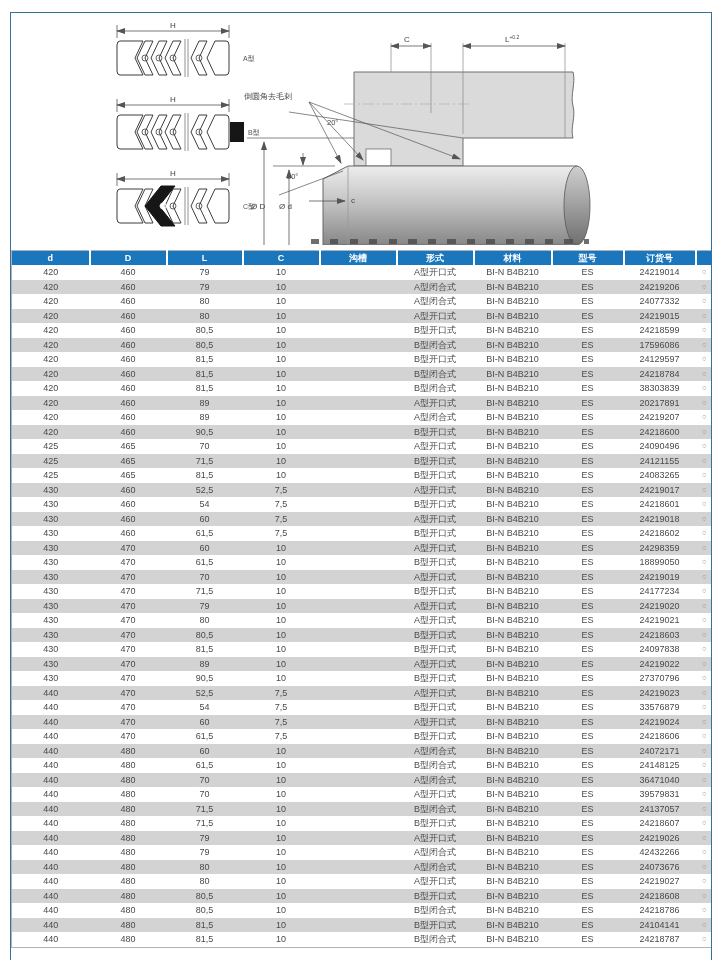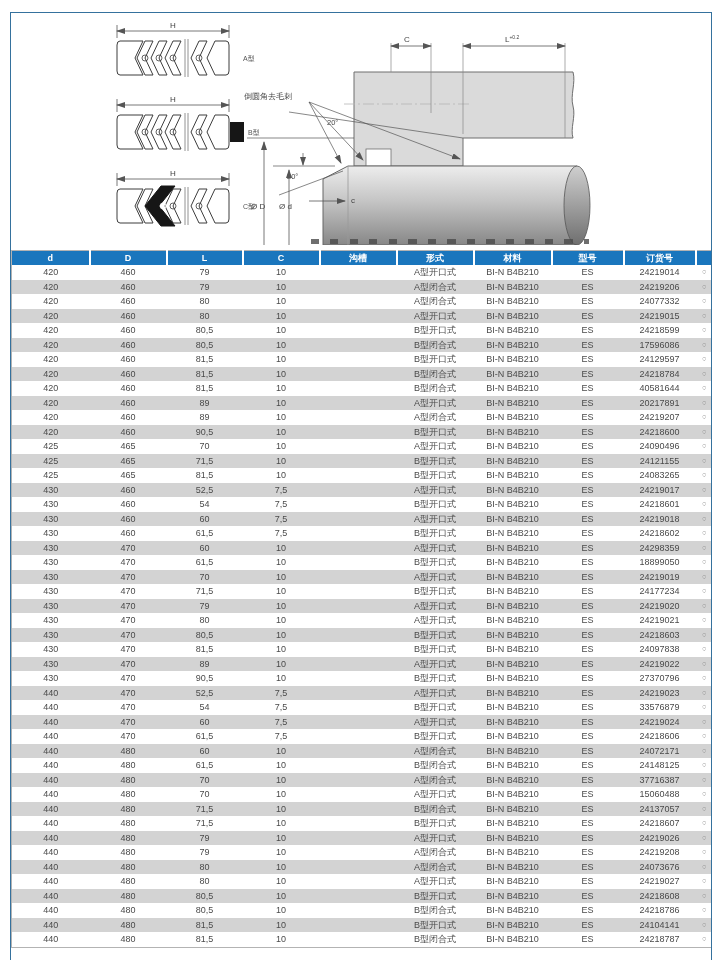--- a/index.html
+++ b/index.html
@@ -297,21 +297,21 @@
         </tr>
         <tr>
           <td>420</td>
           <td>460</td>
           <td>81,5</td>
           <td>10</td>
           <td></td>
           <td>B型闭合式</td>
           <td>BI-N B4B210</td>
           <td>ES</td>
-          <td>40581644</td>
+          <td>38303839</td>
           <td class="avail">○</td>
         </tr>
         <tr>
           <td>420</td>
           <td>460</td>
           <td>89</td>
           <td>10</td>
           <td></td>
           <td>A型开口式</td>
           <td>BI-N B4B210</td>
@@ -621,33 +621,33 @@
         </tr>
         <tr>
           <td>440</td>
           <td>480</td>
           <td>70</td>
           <td>10</td>
           <td></td>
           <td>A型闭合式</td>
           <td>BI-N B4B210</td>
           <td>ES</td>
-          <td>37716387</td>
+          <td>36471040</td>
           <td class="avail">○</td>
         </tr>
         <tr>
           <td>440</td>
           <td>480</td>
           <td>70</td>
           <td>10</td>
           <td></td>
           <td>A型开口式</td>
           <td>BI-N B4B210</td>
           <td>ES</td>
-          <td>15060488</td>
+          <td>39579831</td>
           <td class="avail">○</td>
         </tr>
         <tr>
           <td>440</td>
           <td>480</td>
           <td>71,5</td>
           <td>10</td>
           <td></td>
           <td>B型闭合式</td>
           <td>BI-N B4B210</td>
@@ -681,21 +681,21 @@
         </tr>
         <tr>
           <td>440</td>
           <td>480</td>
           <td>79</td>
           <td>10</td>
           <td></td>
           <td>A型闭合式</td>
           <td>BI-N B4B210</td>
           <td>ES</td>
-          <td>24219208</td>
+          <td>42432266</td>
           <td class="avail">○</td>
         </tr>
         <tr>
           <td>440</td>
           <td>480</td>
           <td>80</td>
           <td>10</td>
           <td></td>
           <td>A型闭合式</td>
           <td>BI-N B4B210</td>

